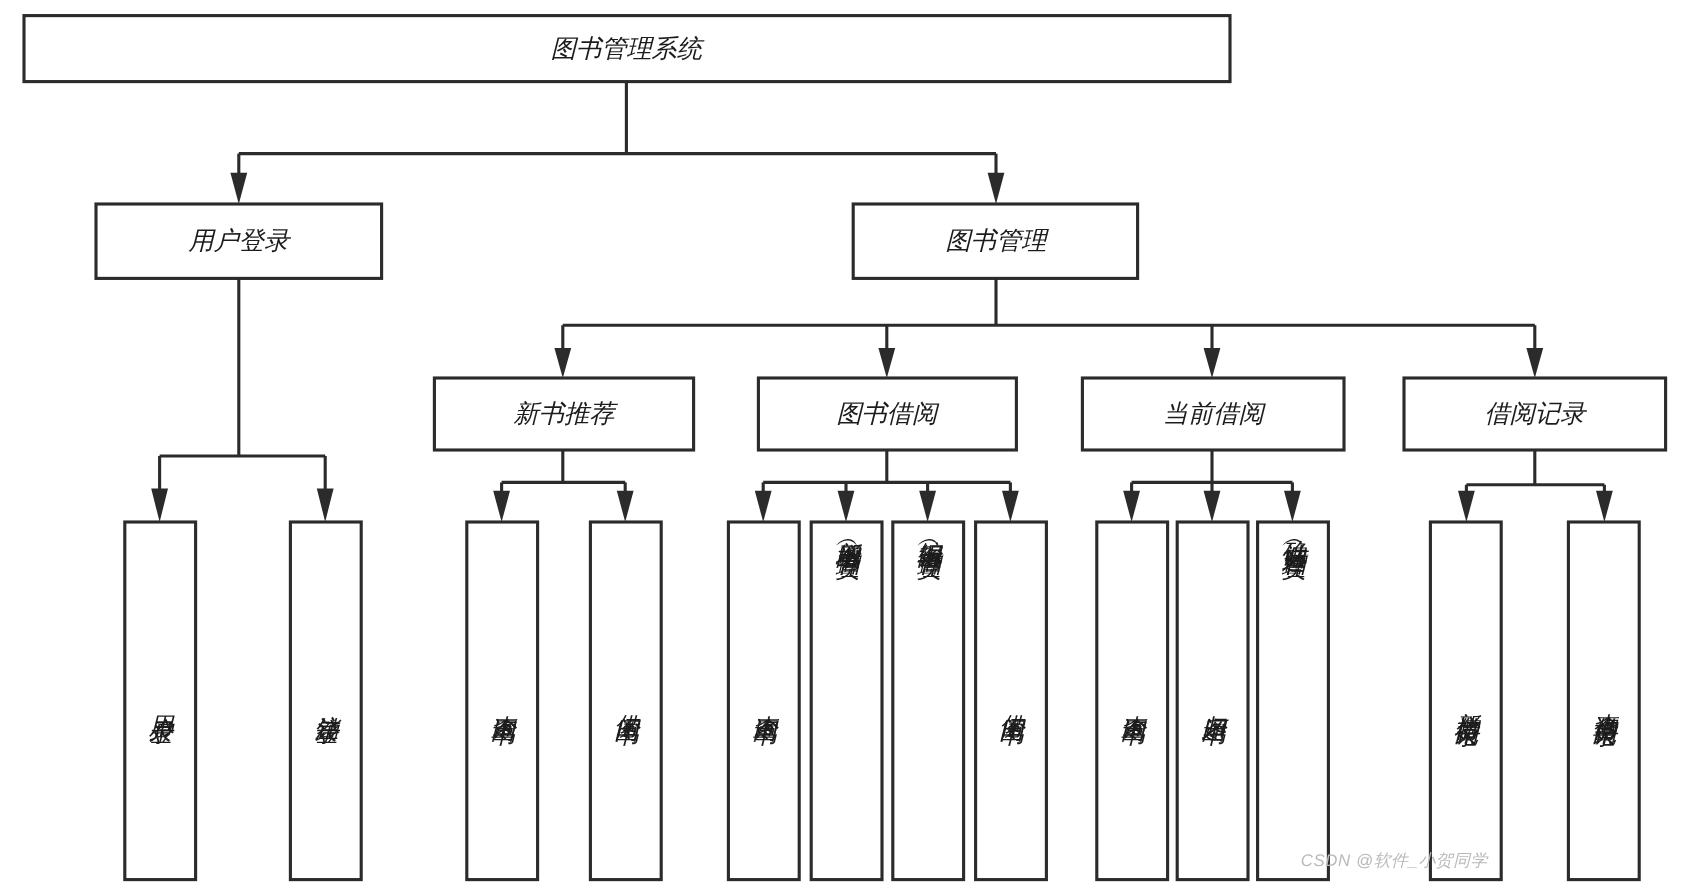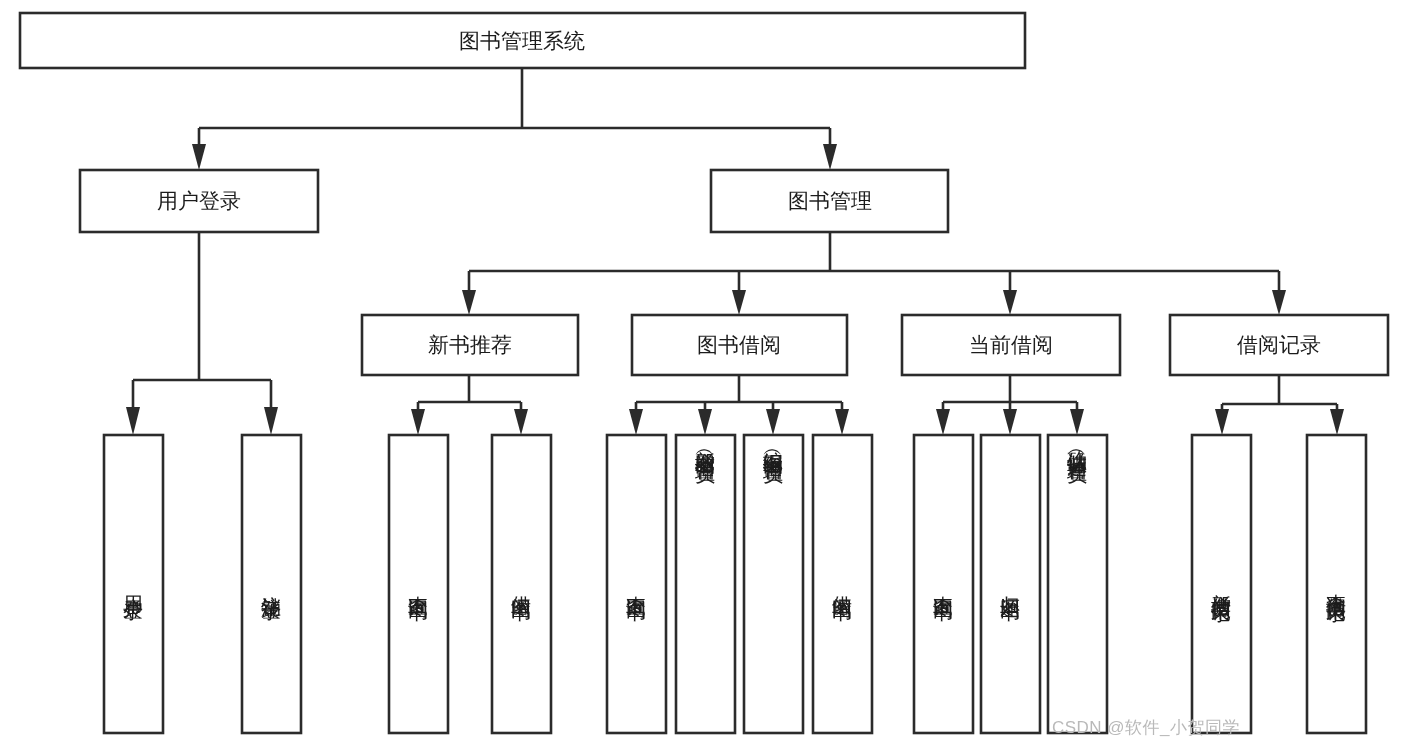--- a/index.html
+++ b/index.html
@@ -11,20 +11,21 @@
     width: 1405px;
     height: 747px;
     font-family: "Liberation Sans", "DejaVu Sans", sans-serif;
     overflow: hidden;
   }
   #diagram-root {
     position: relative;
     width: 1252px;
     height: 747px;
     background: #ffffff;
+    font-style: italic;
   }
   svg#flowchart {
     position: absolute;
     left: 0;
     top: 0;
     width: 1405px;
     height: 747px;
     display: block;
   }
   .node-rect {
@@ -70,23 +71,23 @@
     font-family: "Liberation Sans", "DejaVu Sans", sans-serif;
     font-size: 20px;
     line-height: 1.0;
     letter-spacing: 2px;
     color: #1c1c1c;
     white-space: nowrap;
   }
   .watermark {
     position: absolute;
     right: 12px;
-    bottom: 8px;
-    font-family: "Liberation Sans", "DejaVu Sans", sans-serif;
-    font-size: 17px;
+    bottom: 20px;
+    font-family: "Liberation Sans", "DejaVu Sans", sans-serif;
+    font-size: 14px;
     color: #b9b9b9;
     letter-spacing: 0.5px;
     white-space: nowrap;
   }
 </style>
 </head>
 <body>
 
 <div id="diagram-root">
 

